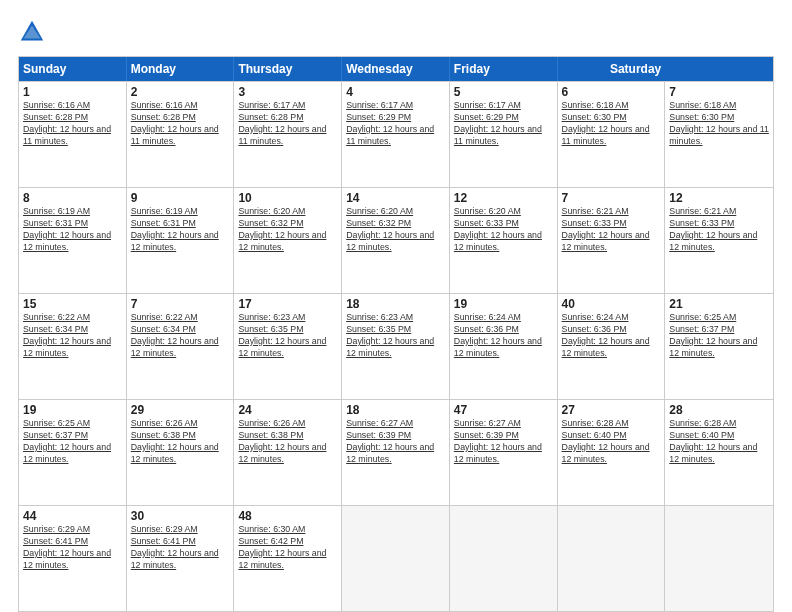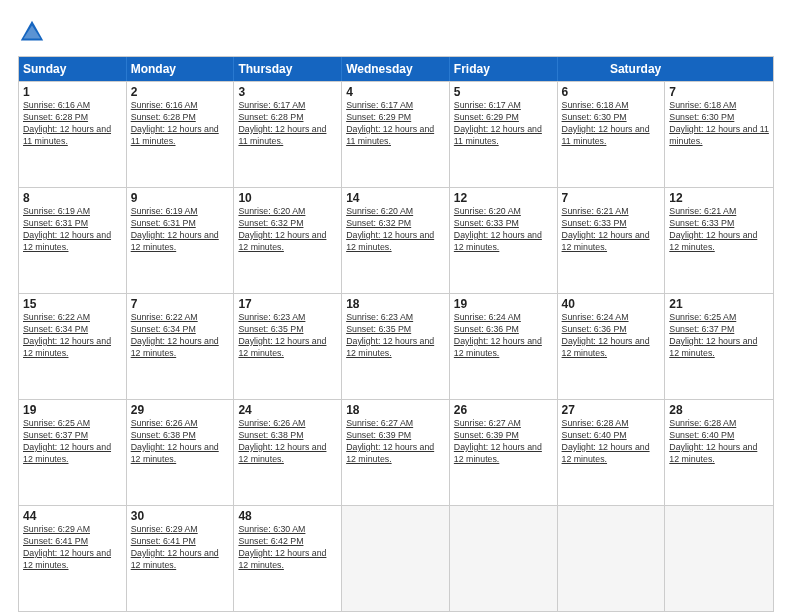--- a/index.html
+++ b/index.html
@@ -247,21 +247,21 @@
           </div>
           <div class="cal-cell">
             <span class="day-num">24</span>
             <div class="cell-text">Sunrise: 6:26 AM<br>Sunset: 6:38 PM<br>Daylight: 12 hours and 12 minutes.</div>
           </div>
           <div class="cal-cell">
             <span class="day-num">18</span>
             <div class="cell-text">Sunrise: 6:27 AM<br>Sunset: 6:39 PM<br>Daylight: 12 hours and 12 minutes.</div>
           </div>
           <div class="cal-cell">
-            <span class="day-num">26</span>
+            <span class="day-num">47</span>
             <div class="cell-text">Sunrise: 6:27 AM<br>Sunset: 6:39 PM<br>Daylight: 12 hours and 12 minutes.</div>
           </div>
           <div class="cal-cell">
             <span class="day-num">27</span>
             <div class="cell-text">Sunrise: 6:28 AM<br>Sunset: 6:40 PM<br>Daylight: 12 hours and 12 minutes.</div>
           </div>
           <div class="cal-cell">
             <span class="day-num">28</span>
             <div class="cell-text">Sunrise: 6:28 AM<br>Sunset: 6:40 PM<br>Daylight: 12 hours and 12 minutes.</div>
           </div>

